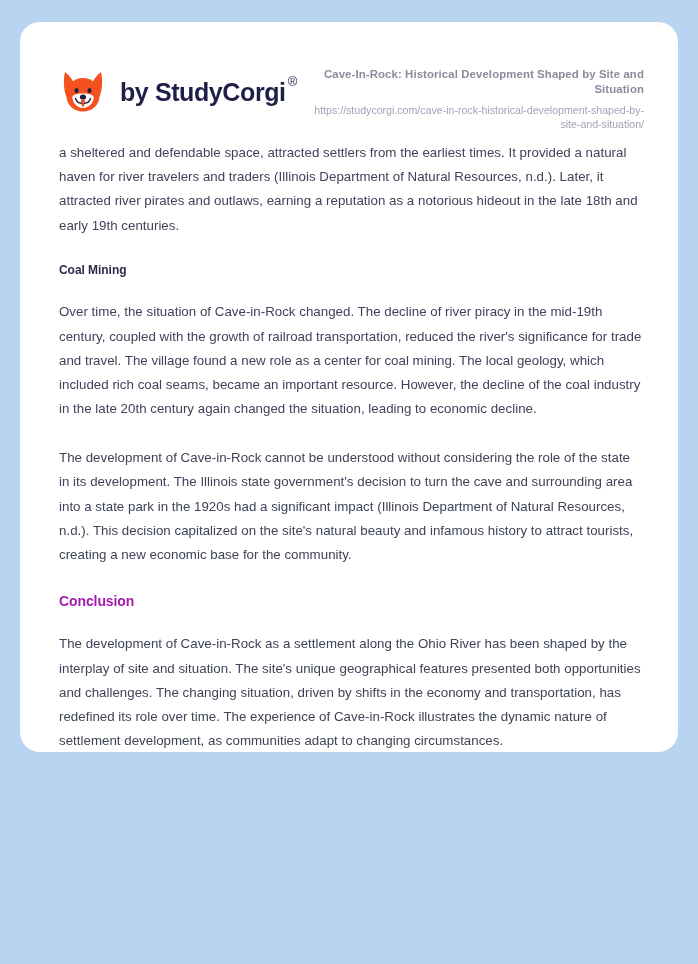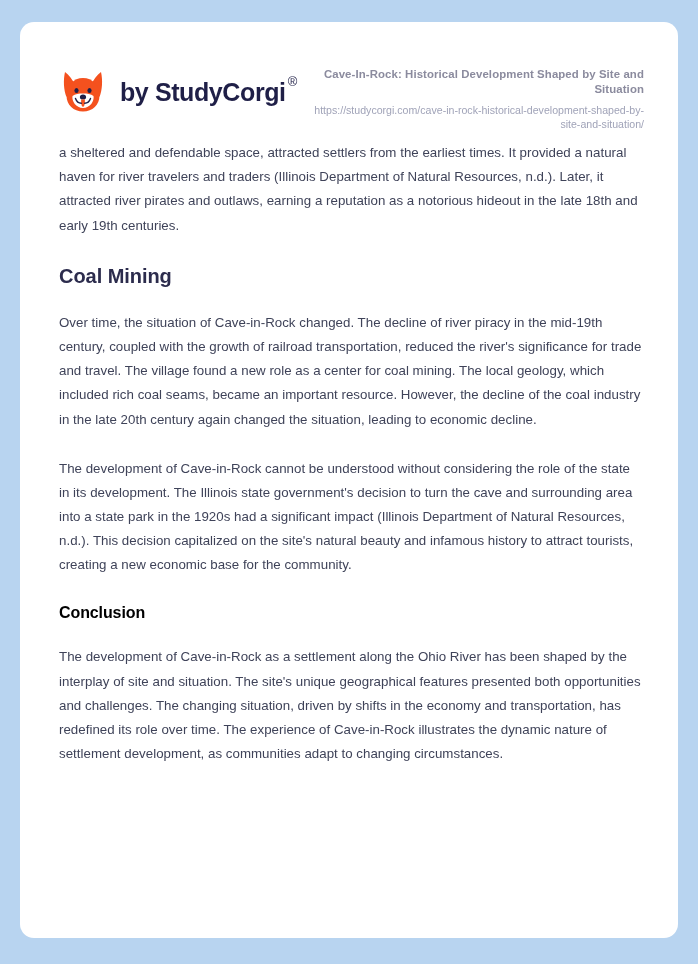--- a/index.html
+++ b/index.html
@@ -14,23 +14,23 @@
     background: #b8d4f0;
     font-family: "Liberation Sans", sans-serif;
     overflow: hidden;
   }
 
   .page-card {
     position: absolute;
     left: 20px;
     top: 22px;
     width: 658px;
-    height: 916px;
+    height: 730px;
     background: #ffffff;
-    border-radius: 14px;
+    border-radius: 20px;
     overflow: hidden;
   }
 
   
   .doc-header {
     display: flex;
     align-items: flex-start;
     justify-content: space-between;
     padding: 42px 34px 0 39px;
     height: 118px;
@@ -105,31 +105,31 @@
     color: #3f4359;
     font-size: 13.3px;
     line-height: 1.82;
     margin: 0 0 25px 0;
     letter-spacing: 0.02px;
   }
 
   .para:last-child { margin-bottom: 0; }
 
   h2.section-title {
-    color: #000000;
-    font-size: 16px;
+    color: #a21caf;
+    font-size: 14px;
     font-weight: bold;
     line-height: 1.3;
     margin: 0 0 22px 0;
     letter-spacing: -0.1px;
   }
 
   h3.section-title {
     color: #2c2c4d;
-    font-size: 20px;
+    font-size: 12px;
     font-weight: bold;
     line-height: 1.3;
     margin: 0 0 22px 0;
     letter-spacing: -0.05px;
   }
 
   .first-para { padding-top: 1px; }
 
   .reference-heading { margin-bottom: 0; }
 </style>

